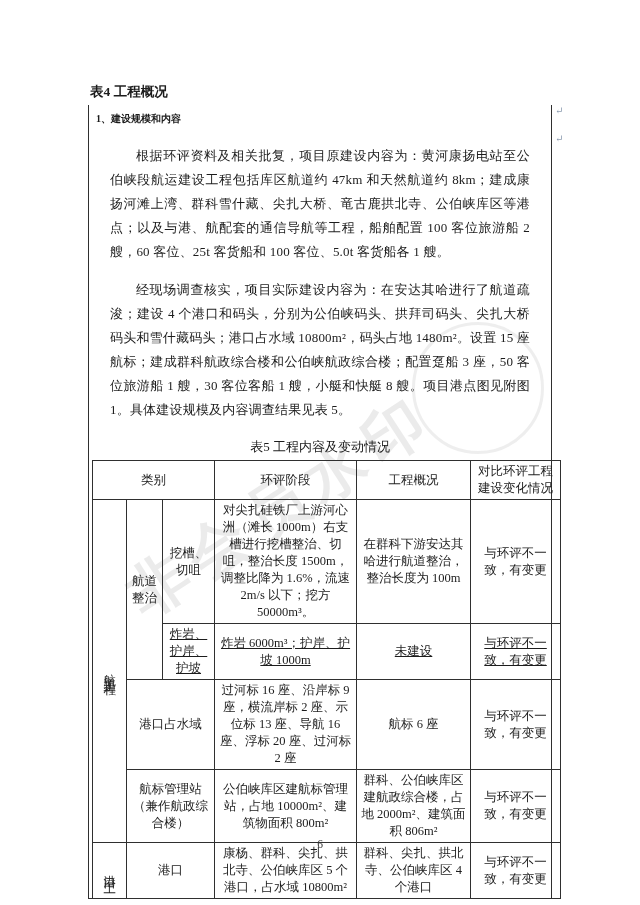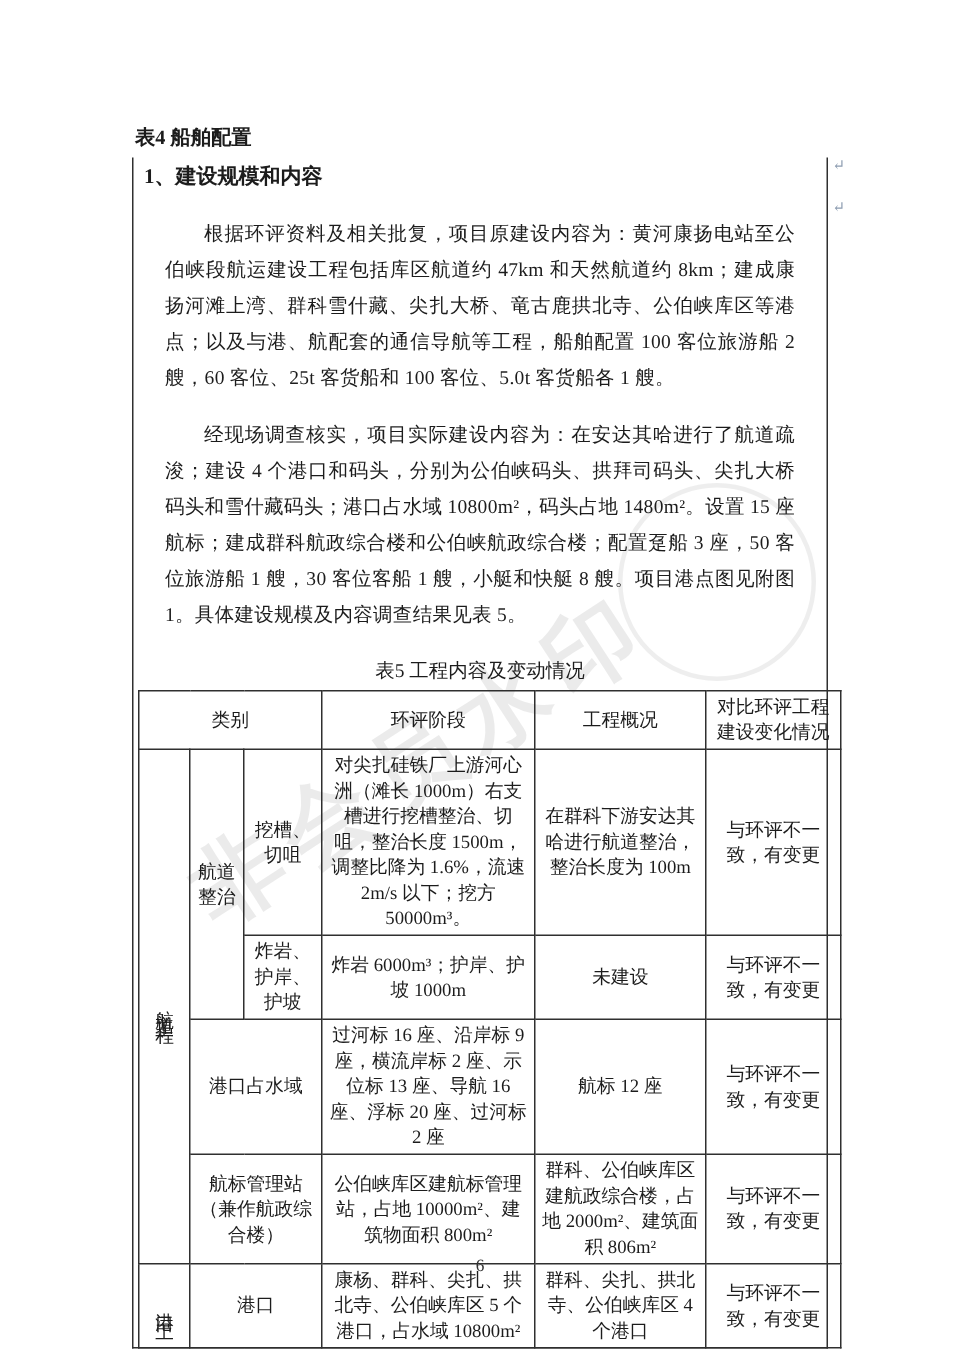--- a/index.html
+++ b/index.html
@@ -29,21 +29,21 @@
     border:1px solid #2f2f2f; height:27px; text-align:center;
     font-size:13px; padding:1px 3px; overflow:hidden;
   }
   .t4 .c-label { width:128px; }
   
   .lb-mark { position:absolute; font-size:10px; color:#8d9db1; line-height:10px; }
   .lb-1 { left:467px; top:24px; }
   .lb-2 { left:467px; top:52px; }
   
   .box { border:1px solid #2f2f2f; border-top:none; padding:2px 7px 0 7px; }
-  .sec-heading { font-size:14px; font-weight:bold; line-height:23px; margin:0; }
+  .sec-heading { font-size:10px; font-weight:bold; line-height:23px; margin:0; }
   .para {
     font-size:13px; line-height:24px; text-align:justify; text-indent:2em; margin:14px;
     letter-spacing:0.2px;
   }
   .t5-title { text-align:center; font-weight:normal; font-size:13px; line-height:22px; margin:2px 0 2px; }
   
   .t5 { border-collapse:collapse; width:calc(100% + 8px); margin:0 -4px -1px -4px; table-layout:fixed; }
   .t5 th, .t5 td {
     border:1px solid #2f2f2f; font-size:12.5px; line-height:17px; font-weight:normal;
     text-align:center; vertical-align:middle; padding:2px 3px; overflow:hidden;
@@ -62,21 +62,21 @@
   }
 </style>
 </head>
 <body>
 
 <div class="wm-text">非会员水印</div>
 <div class="wm-circle"></div>
 
 <div class="doc">
 
-  <div class="t4-title">表4  船舶配置</div>
+  <div class="t4-title">表4  工程概况</div>
 
   <span class="lb-mark lb-1">↵</span>
   <span class="lb-mark lb-2">↵</span>
 
 
   <div class="box">
     <p class="sec-heading">1、建设规模和内容</p>
     <p class="para">根据环评资料及相关批复，项目原建设内容为：黄河康扬电站至公伯峡段航运建设工程包括库区航道约 47km 和天然航道约 8km；建成康扬河滩上湾、群科雪什藏、尖扎大桥、竜古鹿拱北寺、公伯峡库区等港点；以及与港、航配套的通信导航等工程，船舶配置 100 客位旅游船 2 艘，60 客位、25t 客货船和 100 客位、5.0t 客货船各 1 艘。</p>
     <p class="para">经现场调查核实，项目实际建设内容为：在安达其哈进行了航道疏浚；建设 4 个港口和码头，分别为公伯峡码头、拱拜司码头、尖扎大桥码头和雪什藏码头；港口占水域 10800m²，码头占地 1480m²。设置 15 座航标；建成群科航政综合楼和公伯峡航政综合楼；配置趸船 3 座，50 客位旅游船 1 艘，30 客位客船 1 艘，小艇和快艇 8 艘。项目港点图见附图 1。具体建设规模及内容调查结果见表 5。</p>
 
@@ -102,32 +102,32 @@
         <td rowspan="4">
           <div class="vert">航道工程</div>
         </td>
         <td rowspan="2">航道整治</td>
         <td class="pre">挖槽、
 切咀</td>
         <td>对尖扎硅铁厂上游河心洲（滩长 1000m）右支槽进行挖槽整治、切咀，整治长度 1500m，调整比降为 1.6%，流速 2m/s 以下；挖方 50000m³。</td>
         <td>在群科下游安达其哈进行航道整治，整治长度为 100m</td>
         <td class="cmp-cell">与环评不一致，有变更</td>
       </tr>
-      <tr style="height:52px;">
+      <tr style="height:52px;text-decoration:underline;">
         <td class="pre">炸岩、
 护岸、
 护坡</td>
         <td>炸岩 6000m³；护岸、护坡 1000m</td>
         <td>未建设</td>
         <td class="cmp-cell">与环评不一致，有变更</td>
       </tr>
       <tr style="height:66px;">
         <td colspan="2">港口占水域</td>
         <td>过河标 16 座、沿岸标 9 座，横流岸标 2 座、示位标 13 座、导航 16 座、浮标 20 座、过河标 2 座</td>
-        <td>航标 12 座</td>
+        <td>航标 6 座</td>
         <td class="cmp-cell">与环评不一致，有变更</td>
       </tr>
       <tr style="height:64px;">
         <td colspan="2">航标管理站（兼作航政综合楼）</td>
         <td>公伯峡库区建航标管理站，占地 10000m²、建筑物面积 800m²</td>
         <td>群科、公伯峡库区建航政综合楼，占地 2000m²、建筑面积 806m²</td>
         <td class="cmp-cell">与环评不一致，有变更</td>
       </tr>
       <tr style="height:46px;">
         <td>

